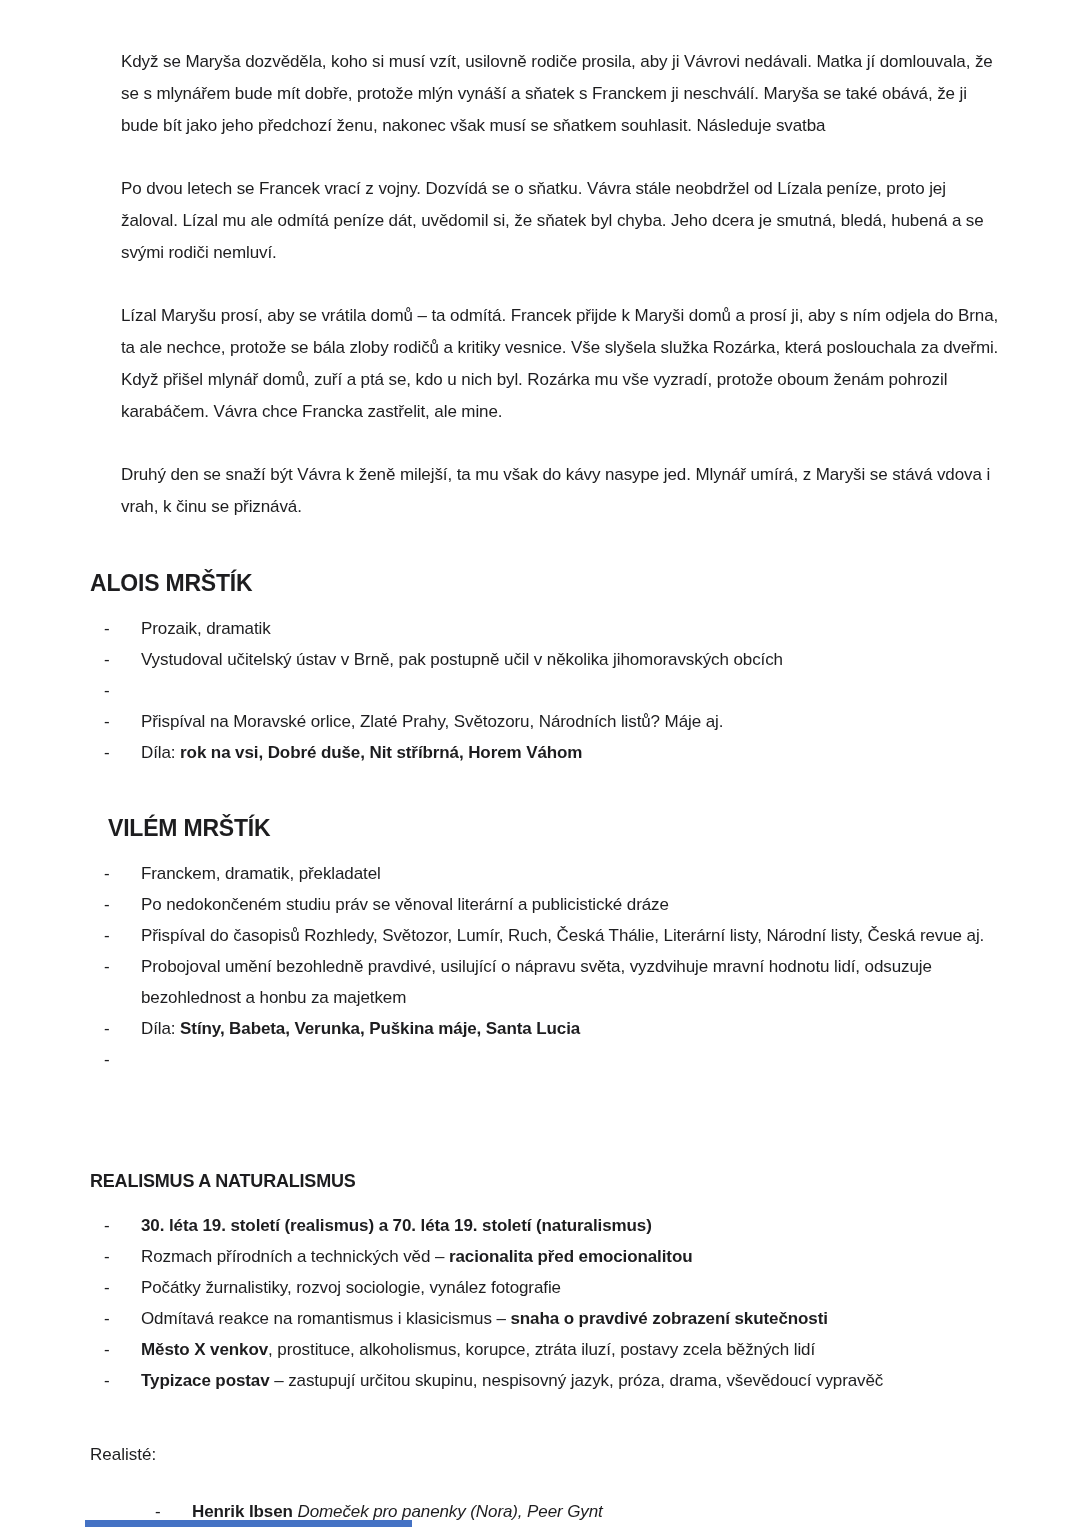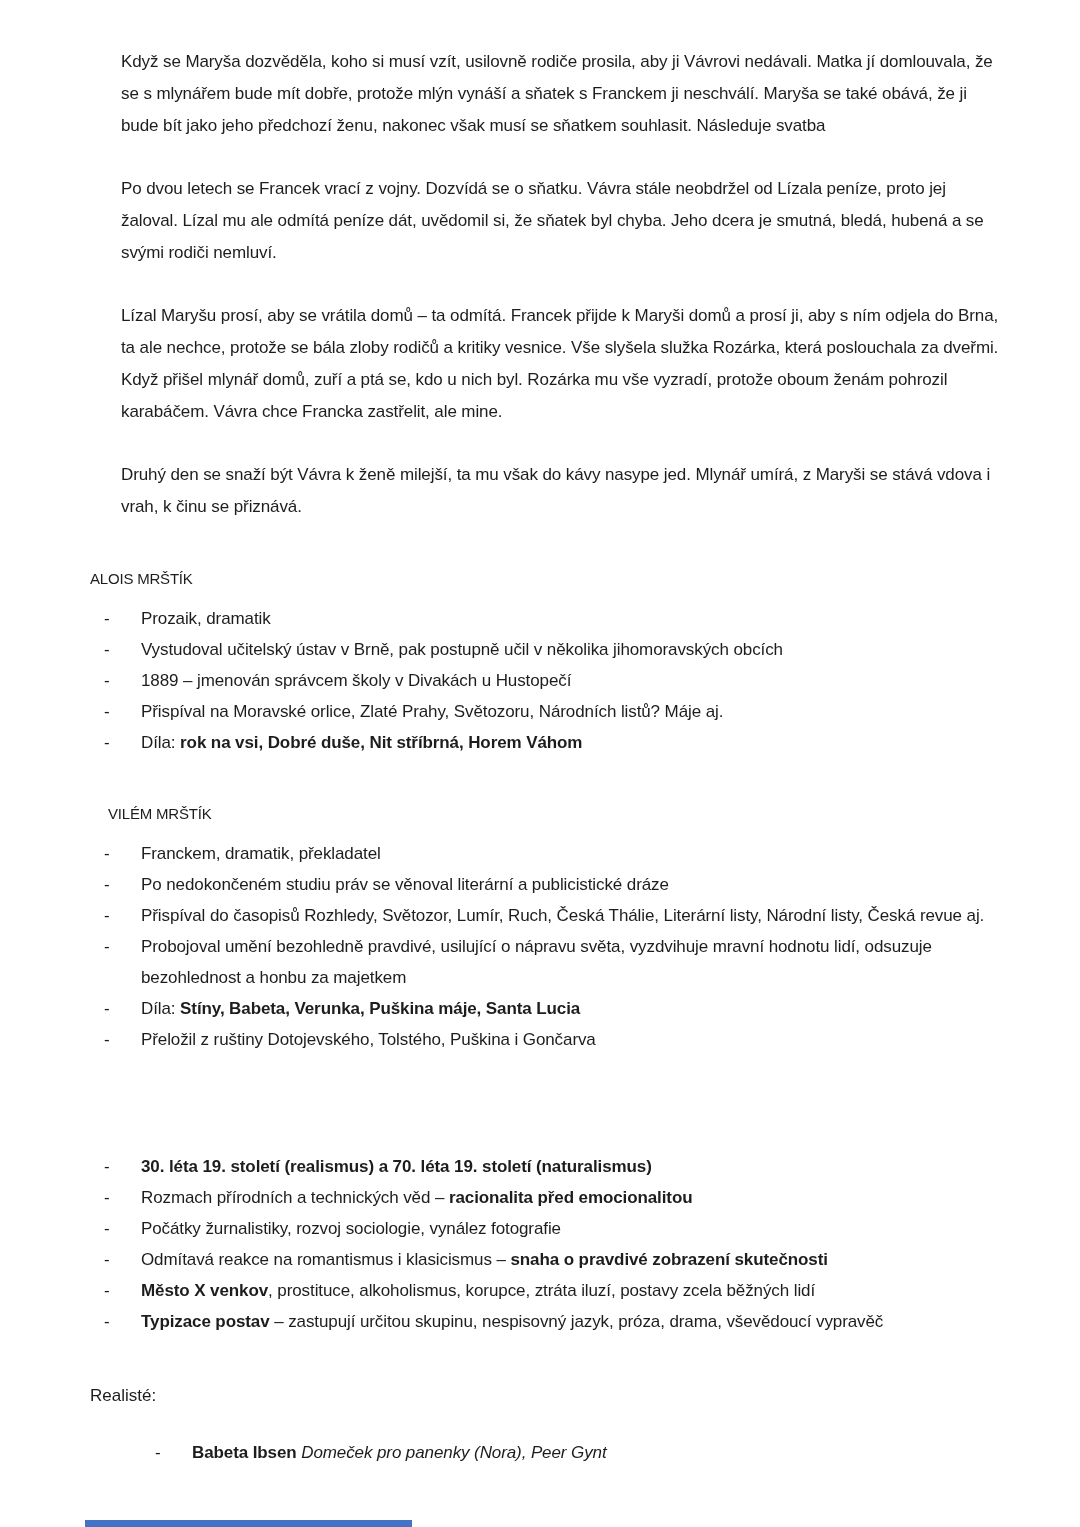--- a/index.html
+++ b/index.html
@@ -12,21 +12,21 @@
   }
   .page{position:relative;width:1080px;height:1527px;background:#ffffff;}
   .content{padding:46px 58px 2px 66px;margin-left:24px;}
 
   
   .synopsis{margin-left:31px;max-width:882px;font-size:17px;line-height:32px;}
   .synopsis p{margin:0 0 31px 0;letter-spacing:-0.1px;}
 
   
   .heading{letter-spacing:-0.2px;}
-  .heading.h1{font-size:15px;font-weight:400;margin:47px 0 16px 0;}
+  .heading.h1{font-size:23px;font-weight:700;margin:47px 0 16px 0;}
   .heading.h2{font-size:18px;font-weight:700;margin:0 0 18px 0;}
 
   .sections section{margin:0;}
   .sections section:nth-child(2) .heading{margin-left:18px;}
   .sections section:nth-child(3){margin-top:96px;}
 
   
   ul.bullets{list-style:none;margin:0;padding:0;font-size:17px;line-height:31px;}
   ul.bullets li{display:flex;align-items:flex-start;}
   .dash{flex:none;margin-left:14px;width:37px;}
@@ -63,21 +63,20 @@
             <li>
               <span class="dash">-</span>
               <span class="btxt"><span>Prozaik, dramatik</span></span>
             </li>
             <li>
               <span class="dash">-</span>
               <span class="btxt"><span>Vystudoval učitelský ústav v Brně, pak postupně učil v několika jihomoravských obcích</span></span>
             </li>
             <li>
               <span class="dash">-</span>
-              <span class="btxt"><span>1889 – jmenován správcem školy v Divakách u Hustopečí</span></span>
             </li>
             <li>
               <span class="dash">-</span>
               <span class="btxt"><span>Přispíval na Moravské orlice, Zlaté Prahy, Světozoru, Národních listů? Máje aj.</span></span>
             </li>
             <li>
               <span class="dash">-</span>
               <span class="btxt"><span>Díla: </span><span class="b">rok na vsi, Dobré duše, Nit stříbrná, Horem Váhom</span></span>
             </li>
           </ul>
@@ -100,25 +99,25 @@
             <li>
               <span class="dash">-</span>
               <span class="btxt"><span>Probojoval umění bezohledně pravdivé, usilující o nápravu světa, vyzdvihuje mravní hodnotu lidí, odsuzuje bezohlednost a honbu za majetkem</span></span>
             </li>
             <li>
               <span class="dash">-</span>
               <span class="btxt"><span>Díla: </span><span class="b">Stíny, Babeta, Verunka, Puškina máje, Santa Lucia</span></span>
             </li>
             <li>
               <span class="dash">-</span>
-              <span class="btxt"><span>Přeložil z ruštiny Dotojevského, Tolstého, Puškina i Gončarva</span></span>
             </li>
           </ul>
         </section>
         <section>
+          <div class="heading h2">REALISMUS A NATURALISMUS</div>
           <ul class="bullets">
             <li>
               <span class="dash">-</span>
               <span class="btxt"><span class="b">30. léta 19. století (realismus) a 70. léta 19. století (naturalismus)</span></span>
             </li>
             <li>
               <span class="dash">-</span>
               <span class="btxt"><span>Rozmach přírodních a technických věd – </span><span class="b">racionalita před emocionalitou</span></span>
             </li>
             <li>
@@ -139,20 +138,20 @@
             </li>
           </ul>
         </section>
       </div>
 
     <div class="realists-label">Realisté:</div>
 
     <ul class="bullets realists">
         <li>
           <span class="dash">-</span>
-          <span class="btxt"><span class="b">Babeta Ibsen</span><span> </span><span class="i">Domeček pro panenky (Nora), Peer Gynt</span></span>
+          <span class="btxt"><span class="b">Henrik Ibsen</span><span> </span><span class="i">Domeček pro panenky (Nora), Peer Gynt</span></span>
         </li>
       </ul>
 
   </div>
 
   <div class="bottom-bar" style="background: rgb(68, 114, 196);"></div>
 </div>
 
 </body></html>

